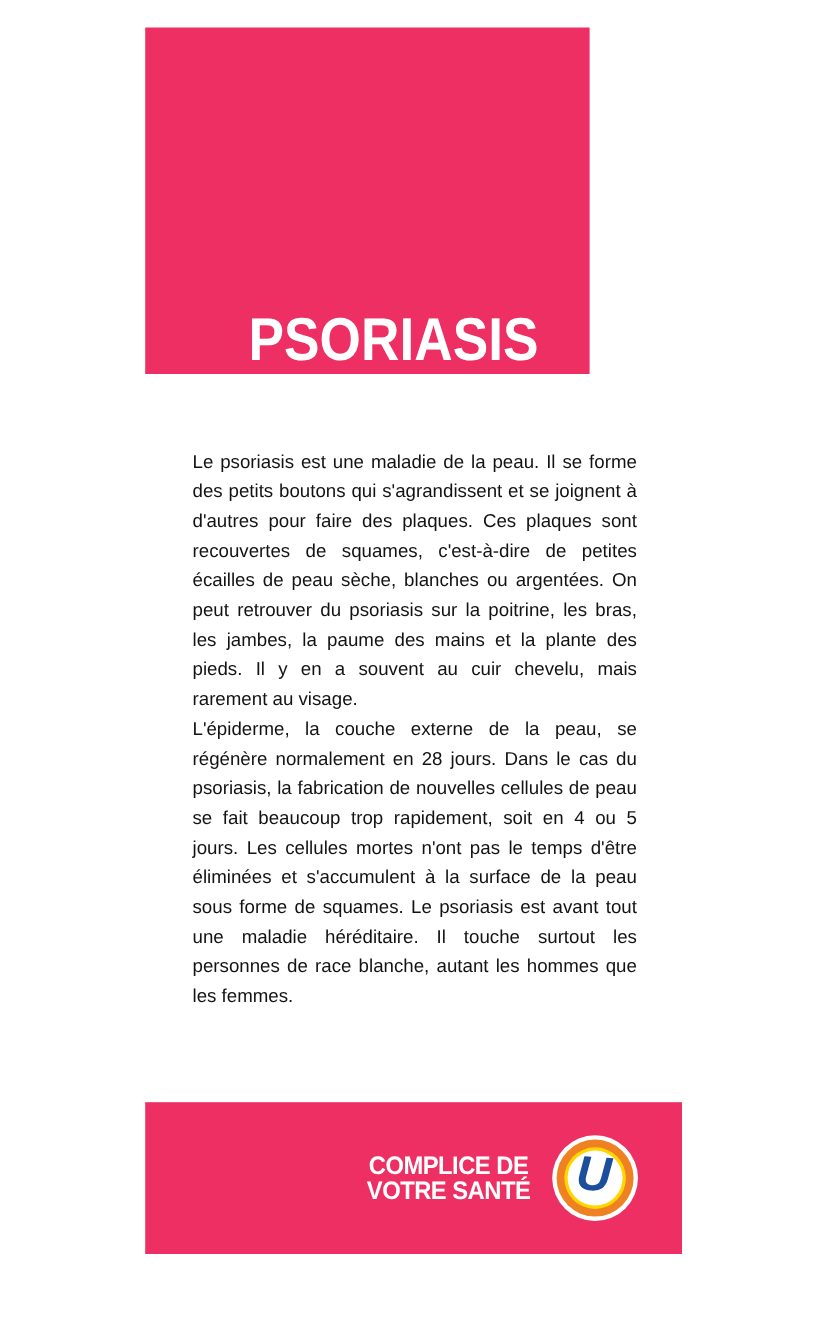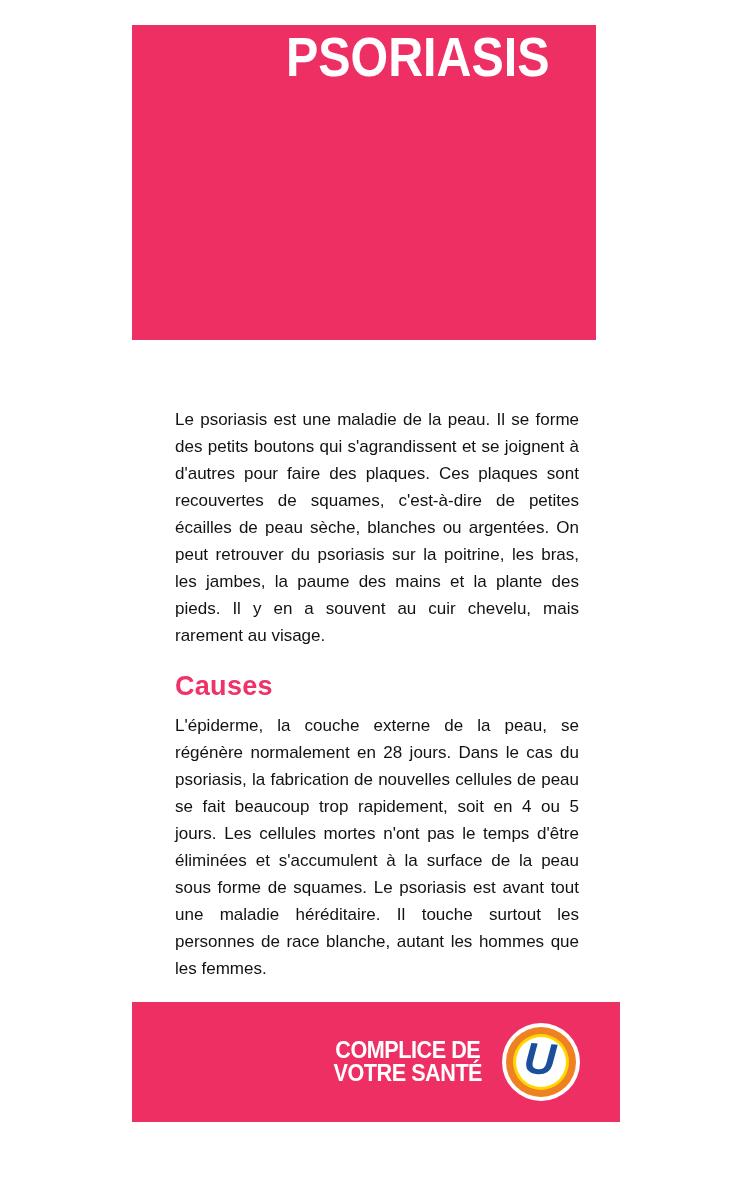--- a/index.html
+++ b/index.html
@@ -14,25 +14,25 @@
     height: 1200px;
     background: #ffffff;
     overflow: hidden;
   }
 
   
   .header-block {
     position: absolute;
     left: 132px;
     top: 25px;
-    width: 464px;
+    width: 404px;
     height: 315px;
     background: #EE2F63;
     display: flex;
-    align-items: flex-start;
+    align-items: flex-end;
     justify-content: flex-end;
   }
   .header-title {
     color: #ffffff;
     font-size: 55px;
     font-weight: bold;
     letter-spacing: 0px;
     margin: 0 46px 0 0;
     transform: scaleX(0.88);
     transform-origin: right center;
@@ -61,21 +61,21 @@
     font-weight: bold;
     letter-spacing: 0.3px;
   }
 
   
   .footer-block {
     position: absolute;
     left: 132px;
     top: 1002px;
     width: 488px;
-    height: 120px;
+    height: 138px;
     background: #EE2F63;
   }
   .footer-content {
     position: absolute;
     right: 40px;
     top: 50%;
     transform: translateY(-50%);
     display: flex;
     align-items: center;
     gap: 20px;
@@ -144,21 +144,20 @@
 
 <div class="page">
 
   <div class="header-block">
     <h1 class="header-title">PSORIASIS</h1>
   </div>
 
   <div class="content">
     <p class="body-paragraph">Le psoriasis est une maladie de la peau. Il se forme des petits boutons qui s'agrandissent et se joignent à d'autres pour faire des plaques. Ces plaques sont recouvertes de squames, c'est-à-dire de petites écailles de peau sèche, blanches ou argentées. On peut retrouver du psoriasis sur la poitrine, les bras, les jambes, la paume des mains et la plante des pieds. Il y en a souvent au cuir chevelu, mais rarement au visage.</p>
 
-    <h2 class="causes-heading">Causes</h2>
 
     <p class="body-paragraph">L'épiderme, la couche externe de la peau, se régénère normalement en 28 jours. Dans le cas du psoriasis, la fabrication de nouvelles cellules de peau se fait beaucoup trop rapidement, soit en 4 ou 5 jours. Les cellules mortes n'ont pas le temps d'être éliminées et s'accumulent à la surface de la peau sous forme de squames. Le psoriasis est avant tout une maladie héréditaire. Il touche surtout les personnes de race blanche, autant les hommes que les femmes.</p>
   </div>
 
   <div class="footer-block">
     <div class="footer-content">
       <div class="tagline">
         <div>COMPLICE DE</div>
         <div>VOTRE SANTÉ</div>
       </div>

